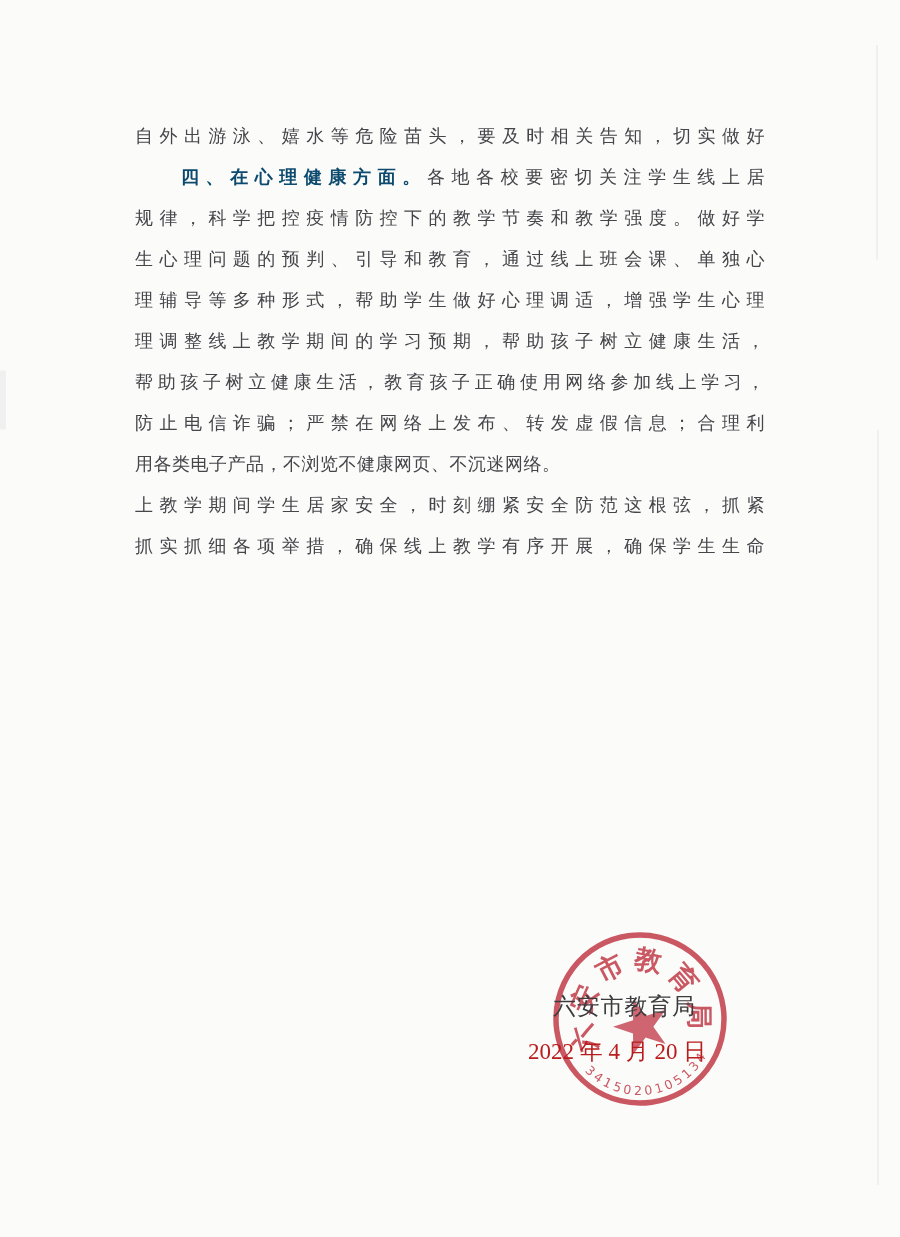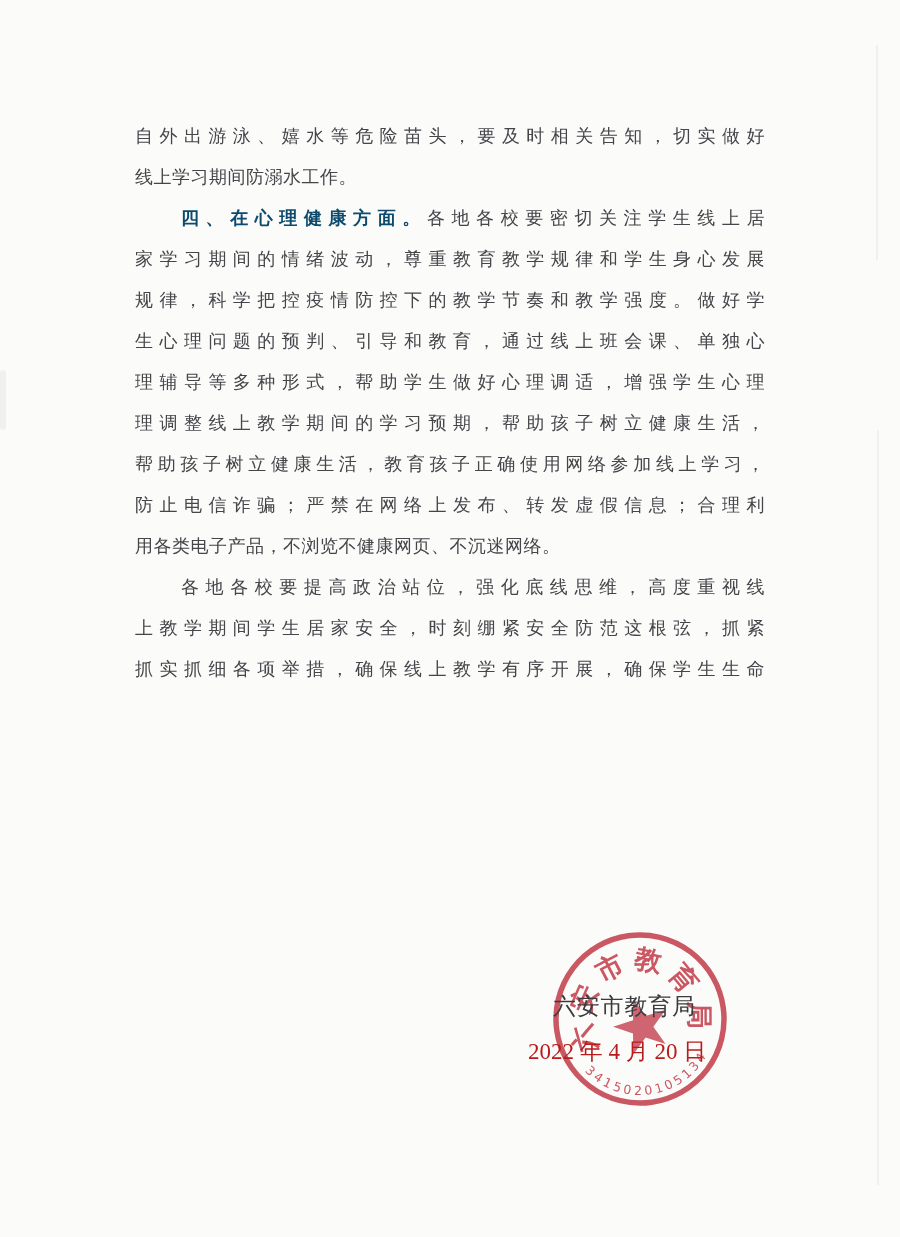--- a/index.html
+++ b/index.html
@@ -56,31 +56,28 @@
     background:rgba(150,150,155,0.10); border-radius:4px;
   }
 </style>
 </head>
 <body>
 
 <div class="page">
 
   <div class="doc-body">
       <div class="line">自外出游泳、嬉水等危险苗头，要及时相关告知，切实做好</div>
-      <div class="line para-end">线上学习期间防溺水工作。</div>
       <div class="line indent"><span class="lead">四、在心理健康方面。</span>各地各校要密切关注学生线上居</div>
-      <div class="line">家学习期间的情绪波动，尊重教育教学规律和学生身心发展</div>
       <div class="line">规律，科学把控疫情防控下的教学节奏和教学强度。做好学</div>
       <div class="line">生心理问题的预判、引导和教育，通过线上班会课、单独心</div>
       <div class="line">理辅导等多种形式，帮助学生做好心理调适，增强学生心理</div>
       <div class="line">理调整线上教学期间的学习预期，帮助孩子树立健康生活，</div>
       <div class="line">帮助孩子树立健康生活，教育孩子正确使用网络参加线上学习，</div>
       <div class="line">防止电信诈骗；严禁在网络上发布、转发虚假信息；合理利</div>
       <div class="line para-end">用各类电子产品，不浏览不健康网页、不沉迷网络。</div>
-      <div class="line indent">各地各校要提高政治站位，强化底线思维，高度重视线</div>
       <div class="line">上教学期间学生居家安全，时刻绷紧安全防范这根弦，抓紧</div>
       <div class="line">抓实抓细各项举措，确保线上教学有序开展，确保学生生命</div>
     </div>
 
   <svg class="seal" viewBox="-112 -112 224 224" xmlns="http://www.w3.org/2000/svg">
     <g transform="rotate(-8)">
       <circle class="seal-ring" r="84"></circle>
       <path id="arcTop" d="M -45.3 21.1 A 50 50 0 1 1 45.3 21.1" fill="none"></path>
       <path id="arcBot" d="M -62.3 43.6 A 76 76 0 0 0 62.3 43.6" fill="none"></path>
       <text class="seal-arc-text" text-anchor="middle">

